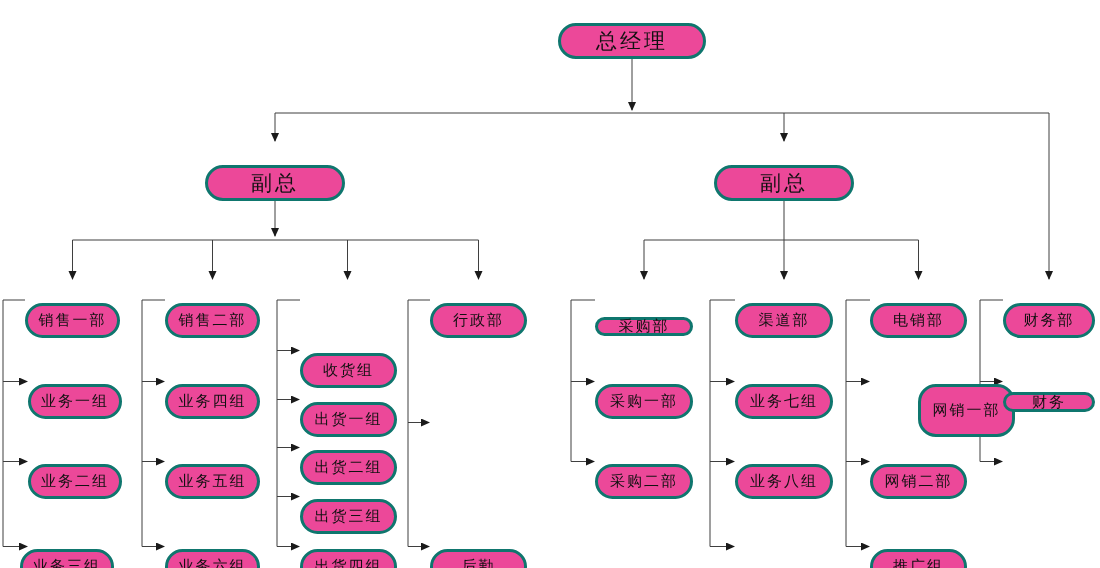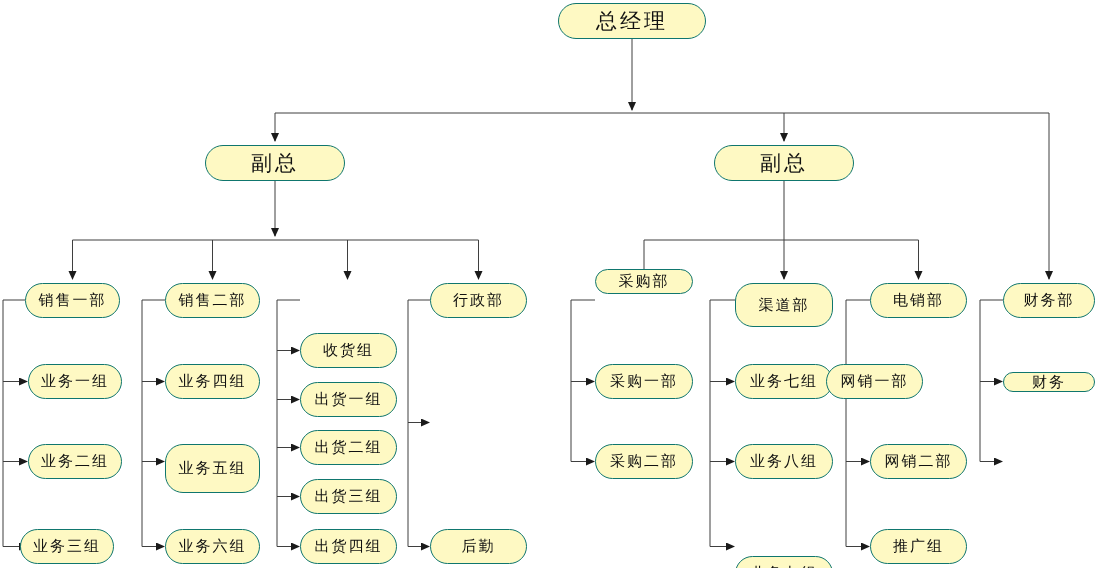--- a/index.html
+++ b/index.html
@@ -1,24 +1,24 @@
 <!DOCTYPE html>
 <html><head>
 <meta charset="utf-8">
 <style>
   html,body{margin:0;padding:0;background:#ffffff;}
   #canvas{
     position:relative;width:1100px;height:568px;background:#ffffff;overflow:hidden;
     font-family:"DejaVu Serif","Liberation Serif",serif;
   }
   .node{
-    position:absolute;box-sizing:border-box;background:#fef9c3;
-    border:1px solid #0f766e;border-radius:18px;
+    position:absolute;box-sizing:border-box;background:#ec4899;
+    border:3px solid #0f766e;border-radius:18px;
     display:flex;align-items:center;justify-content:center;
-    color:#111111;font-size:15px;letter-spacing:2px;white-space:nowrap;
+    color:#111111;font-size:15px;letter-spacing:2px;white-space:nowrap;margin-top:20px;
   }
   .node.lg{font-size:21px;letter-spacing:3px;border-radius:19px;}
   #wires{position:absolute;left:0;top:0;pointer-events:none;}
 </style>
 </head>
 <body>
 
 <div id="canvas">
 
   <svg id="wires" width="1100" height="568" viewBox="0 0 1100 568">
@@ -89,47 +89,47 @@
     </g>
   </svg>
 
   <div class="node lg" style="left:558px;top:3px;width:148px;height:36px">总经理</div>
   <div class="node lg" style="left:205px;top:145px;width:140px;height:36px">副总</div>
   <div class="node lg" style="left:714px;top:145px;width:140px;height:36px">副总</div>
 
   <div class="node" style="left:25px;top:283px;width:95px;height:35px">销售一部</div>
   <div class="node" style="left:165px;top:283px;width:95px;height:35px">销售二部</div>
   <div class="node" style="left:430px;top:283px;width:97px;height:35px">行政部</div>
-  <div class="node" style="left:595px;top:269px;width:98px;height:25px">采购部</div>
-  <div class="node" style="left:735px;top:283px;width:98px;height:44px">渠道部</div>
+  <div class="node" style="left:595px;top:297px;width:98px;height:19px">采购部</div>
+  <div class="node" style="left:735px;top:283px;width:98px;height:35px">渠道部</div>
   <div class="node" style="left:870px;top:283px;width:97px;height:35px">电销部</div>
   <div class="node" style="left:1003px;top:283px;width:92px;height:35px">财务部</div>
 
   <div class="node" style="left:28px;top:364px;width:94px;height:35px">业务一组</div>
   <div class="node" style="left:28px;top:444px;width:94px;height:35px">业务二组</div>
   <div class="node" style="left:20px;top:529px;width:94px;height:35px">业务三组</div>
 
   <div class="node" style="left:165px;top:364px;width:95px;height:35px">业务四组</div>
-  <div class="node" style="left:165px;top:444px;width:95px;height:49px">业务五组</div>
+  <div class="node" style="left:165px;top:444px;width:95px;height:35px">业务五组</div>
   <div class="node" style="left:165px;top:529px;width:95px;height:35px">业务六组</div>
 
   <div class="node" style="left:300px;top:333px;width:97px;height:35px">收货组</div>
   <div class="node" style="left:300px;top:382px;width:97px;height:35px">出货一组</div>
   <div class="node" style="left:300px;top:430px;width:97px;height:35px">出货二组</div>
   <div class="node" style="left:300px;top:479px;width:97px;height:35px">出货三组</div>
   <div class="node" style="left:300px;top:529px;width:97px;height:35px">出货四组</div>
 
   <div class="node" style="left:430px;top:529px;width:97px;height:35px">后勤</div>
 
   <div class="node" style="left:595px;top:364px;width:98px;height:35px">采购一部</div>
   <div class="node" style="left:595px;top:444px;width:98px;height:35px">采购二部</div>
 
   <div class="node" style="left:735px;top:364px;width:98px;height:35px">业务七组</div>
   <div class="node" style="left:735px;top:444px;width:98px;height:35px">业务八组</div>
   <div class="node" style="left:735px;top:556px;width:98px;height:35px">业务九组</div>
 
-  <div class="node" style="left:826px;top:364px;width:97px;height:35px">网销一部</div>
+  <div class="node" style="left:918px;top:364px;width:97px;height:53px">网销一部</div>
   <div class="node" style="left:870px;top:529px;width:97px;height:35px">推广组</div>
   <div class="node" style="left:870px;top:444px;width:97px;height:35px">网销二部</div>
 
   <div class="node" style="left:1003px;top:372px;width:92px;height:20px">财务</div>
 
 </div>
 
 </body></html>

